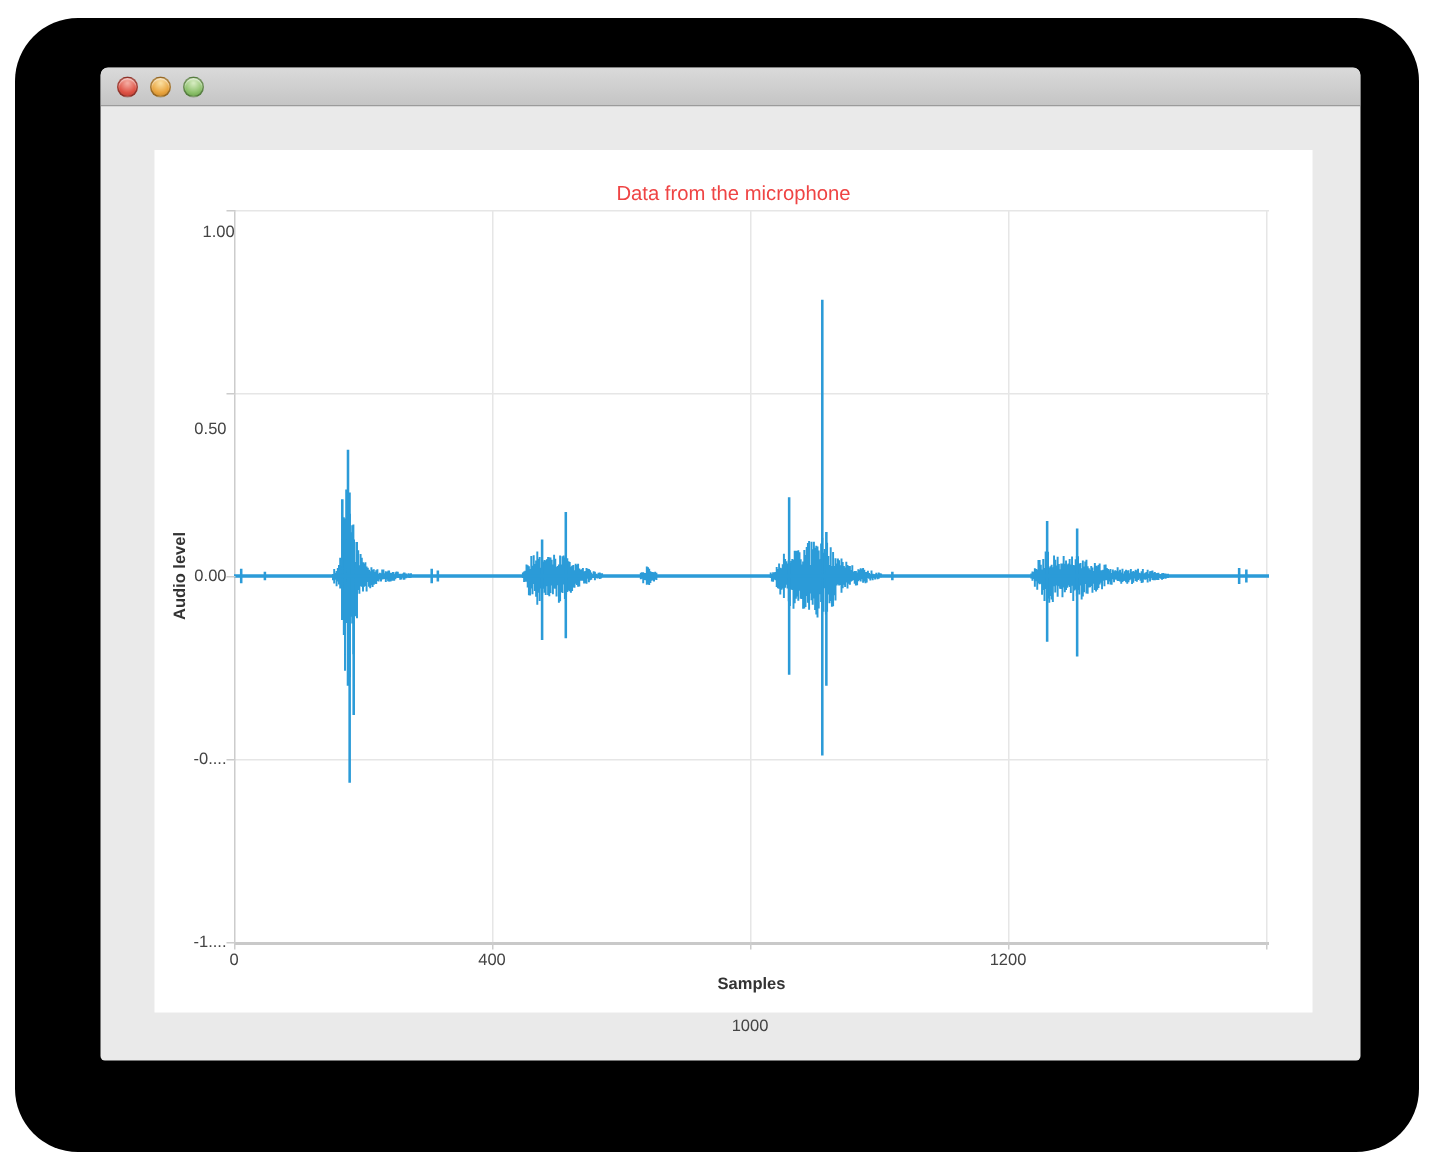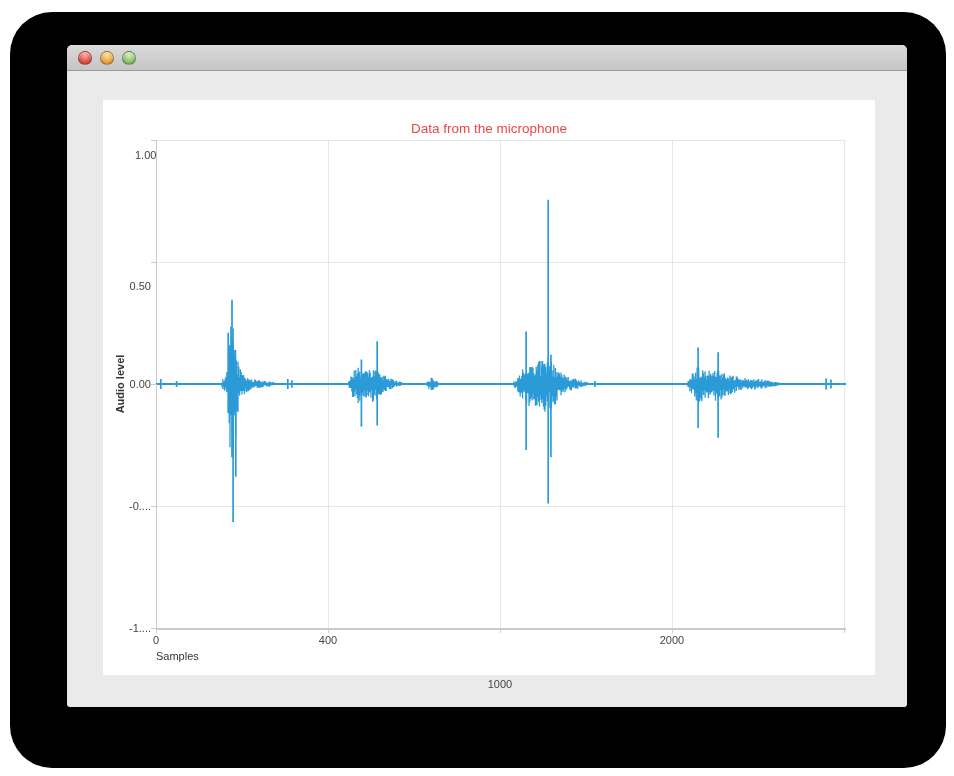--- a/index.html
+++ b/index.html
@@ -33,22 +33,22 @@
   .gl-h.baseline { border-top:2px solid #c9c9c9; }
   .gl-v { position:absolute; top:0; height:100%; width:0; border-left:1px solid #e6e6e6; }
   .gl-v.axisline { border-left:1px solid #cccccc; }
   .ytick { position:absolute; left:48px; width:6px; height:0; border-top:1px solid #cccccc; }
   .xtick { position:absolute; top:528px; width:0; height:5px; border-left:1px solid #cccccc; }
 
   .ylab { position:absolute; left:0; width:48px; text-align:right; font-size:11px;
           color:#444444; line-height:13px; }
   .xlab { position:absolute; top:534px; width:60px; text-align:center; font-size:11px;
           color:#444444; line-height:13px; }
-  .xtitle { position:absolute; left:53px; top:550px; width:690px; text-align:left;
-            font-size:11px; font-weight:normal; color:#333333; }
+  .xtitle { position:absolute; left:53px; top:550px; width:690px; text-align:center;
+            font-size:11px; font-weight:bold; color:#333333; }
   .ytitle { position:absolute; left:17px; top:284px; transform:translate(-50%,-50%) rotate(-90deg);
             white-space:nowrap; font-size:11px; font-weight:bold; color:#333333; }
 
   svg.wave { position:absolute; left:0; top:0; overflow:visible; display:block; }
 </style>
 </head>
 <body>
 
 <div class="stage">
   <div class="shadow-blob">
@@ -96,21 +96,21 @@
             <div class="ytick" style="top: 528px;"></div>
           </div>
         <div id="xlabs">
             <div class="xtick" style="left: 53px;"></div>
             <div class="xlab" style="left: 23px;">0</div>
             <div class="xtick" style="left: 225px;"></div>
             <div class="xlab" style="left: 195px;">400</div>
             <div class="xtick" style="left: 397px;"></div>
             <div class="xlab" style="left: 367px; margin-top: 44px;">1000</div>
             <div class="xtick" style="left: 569px;"></div>
-            <div class="xlab" style="left: 539px;">2000</div>
+            <div class="xlab" style="left: 539px;">1200</div>
             <div class="xtick" style="left: 741px;"></div>
           </div>
 
         <div class="xtitle">Samples</div>
         <div class="ytitle">Audio level</div>
       </div>
 
     </div>
   </div>
 </div>

